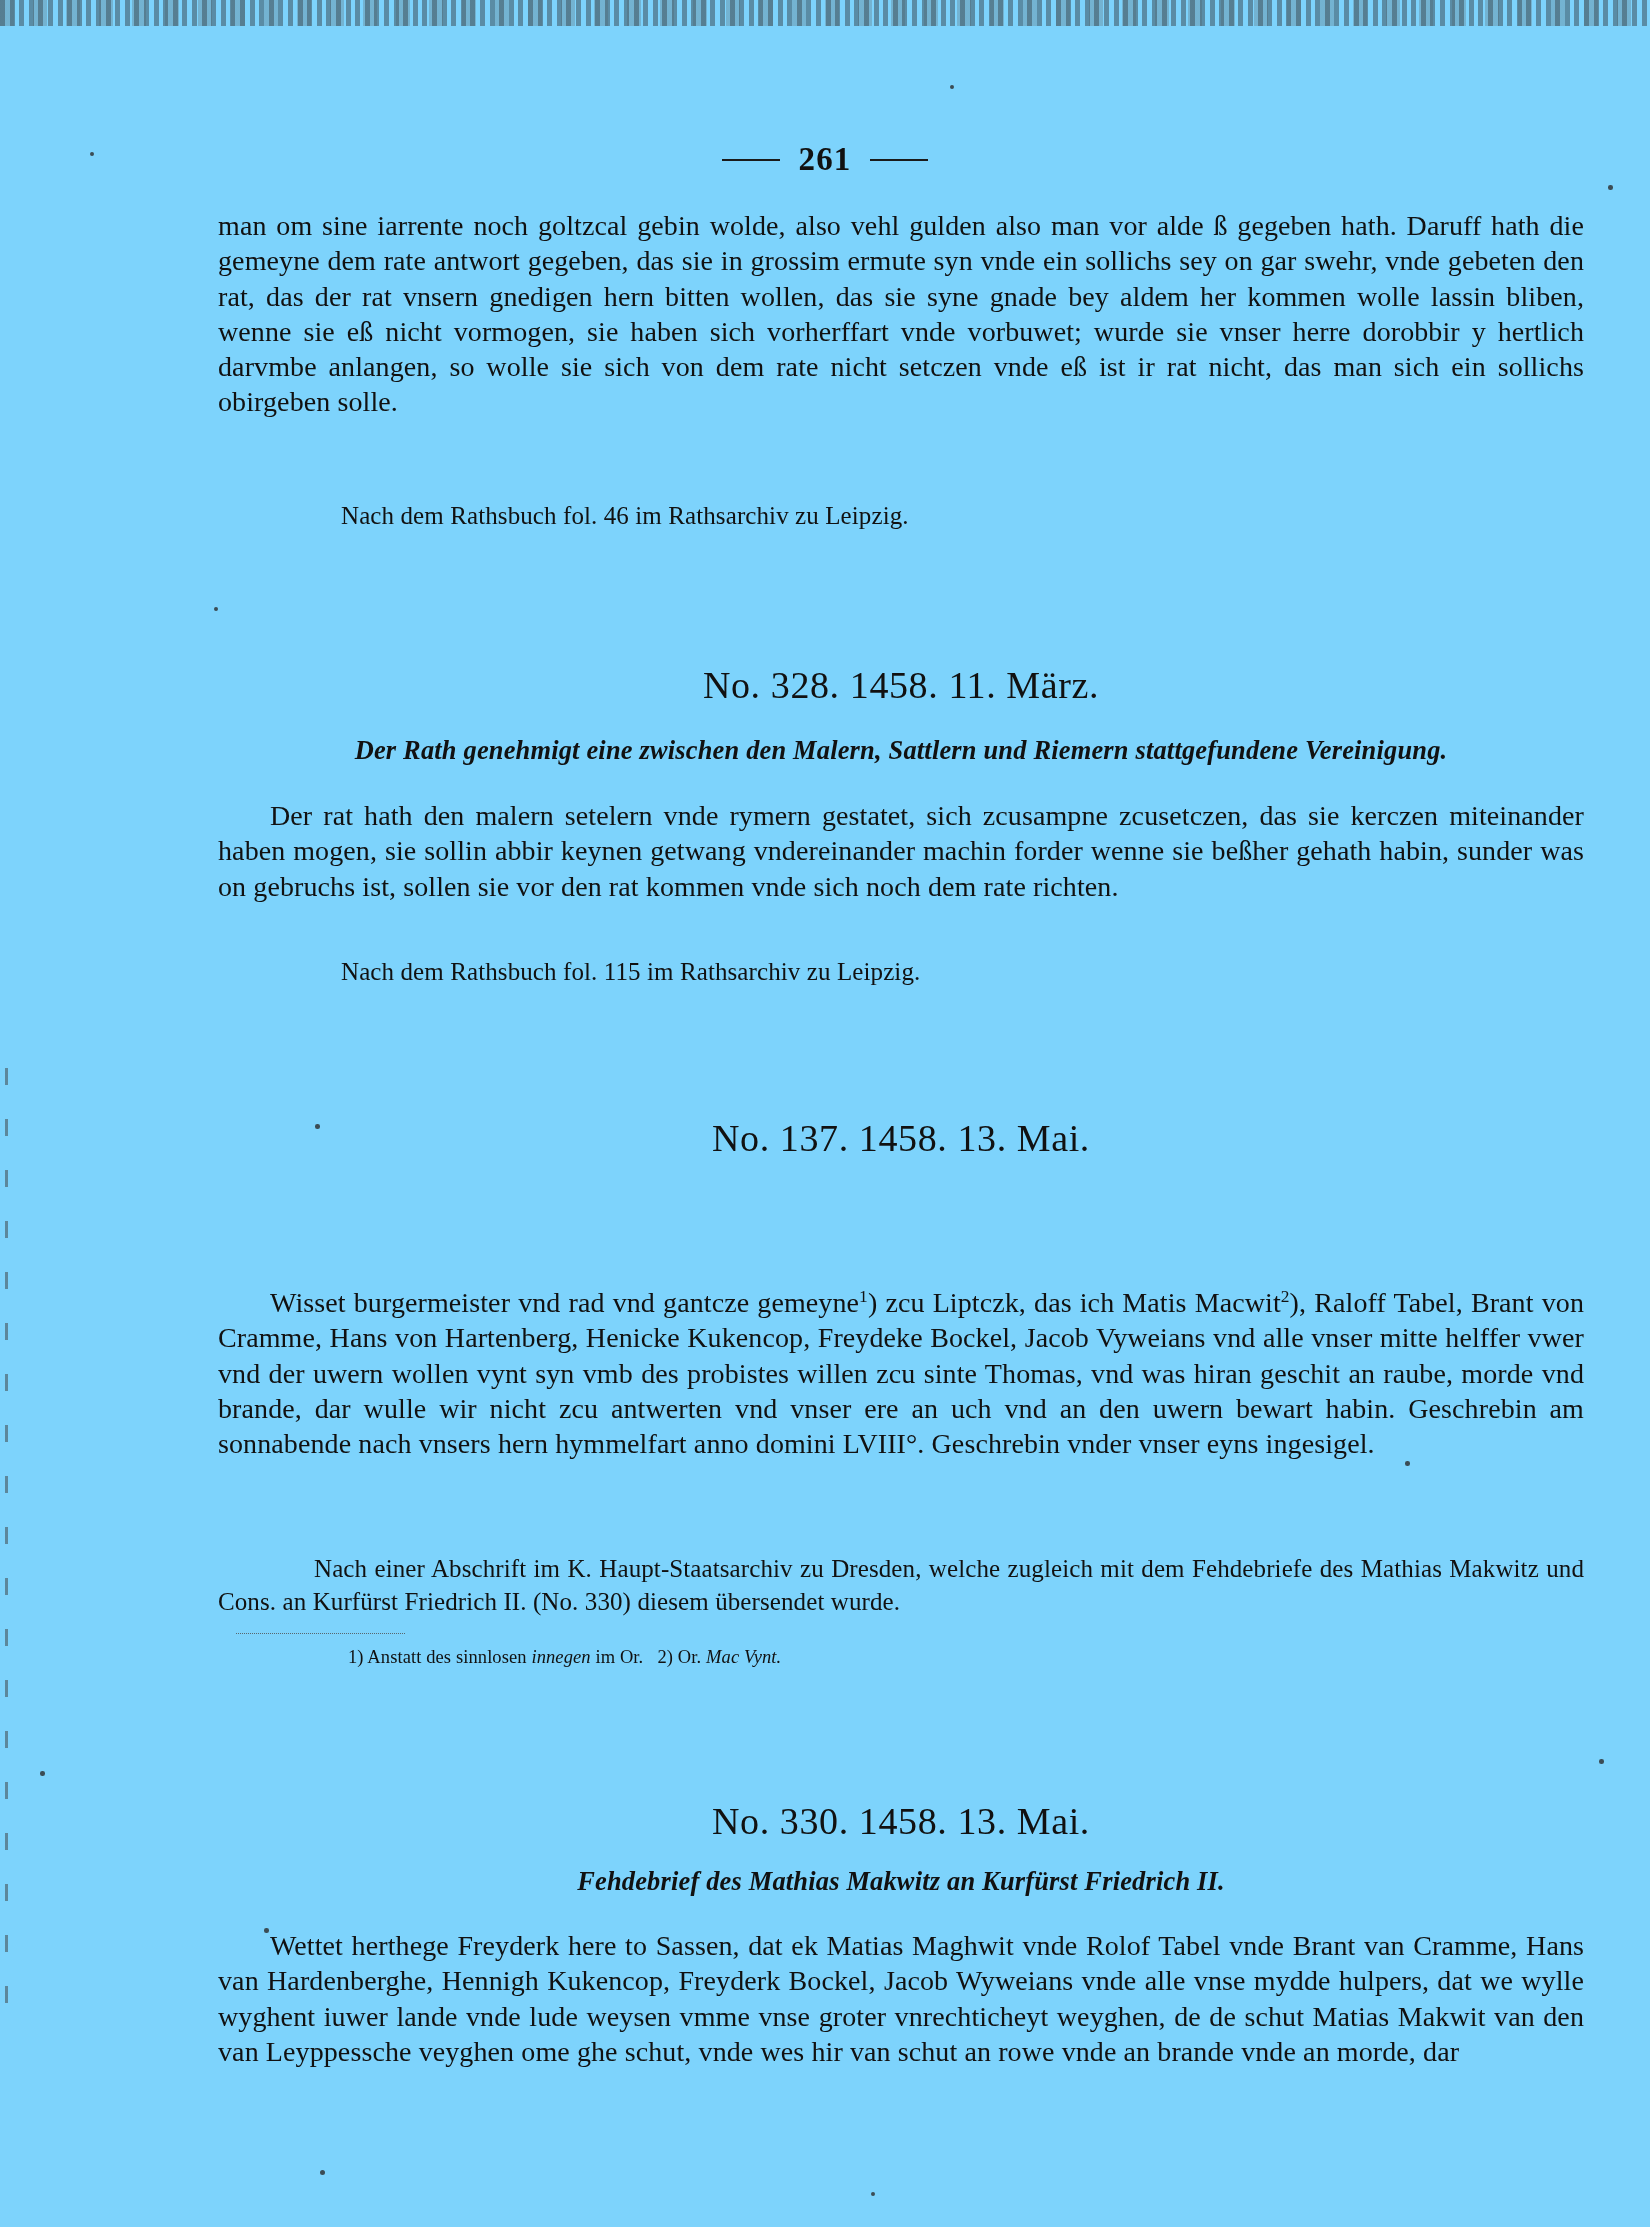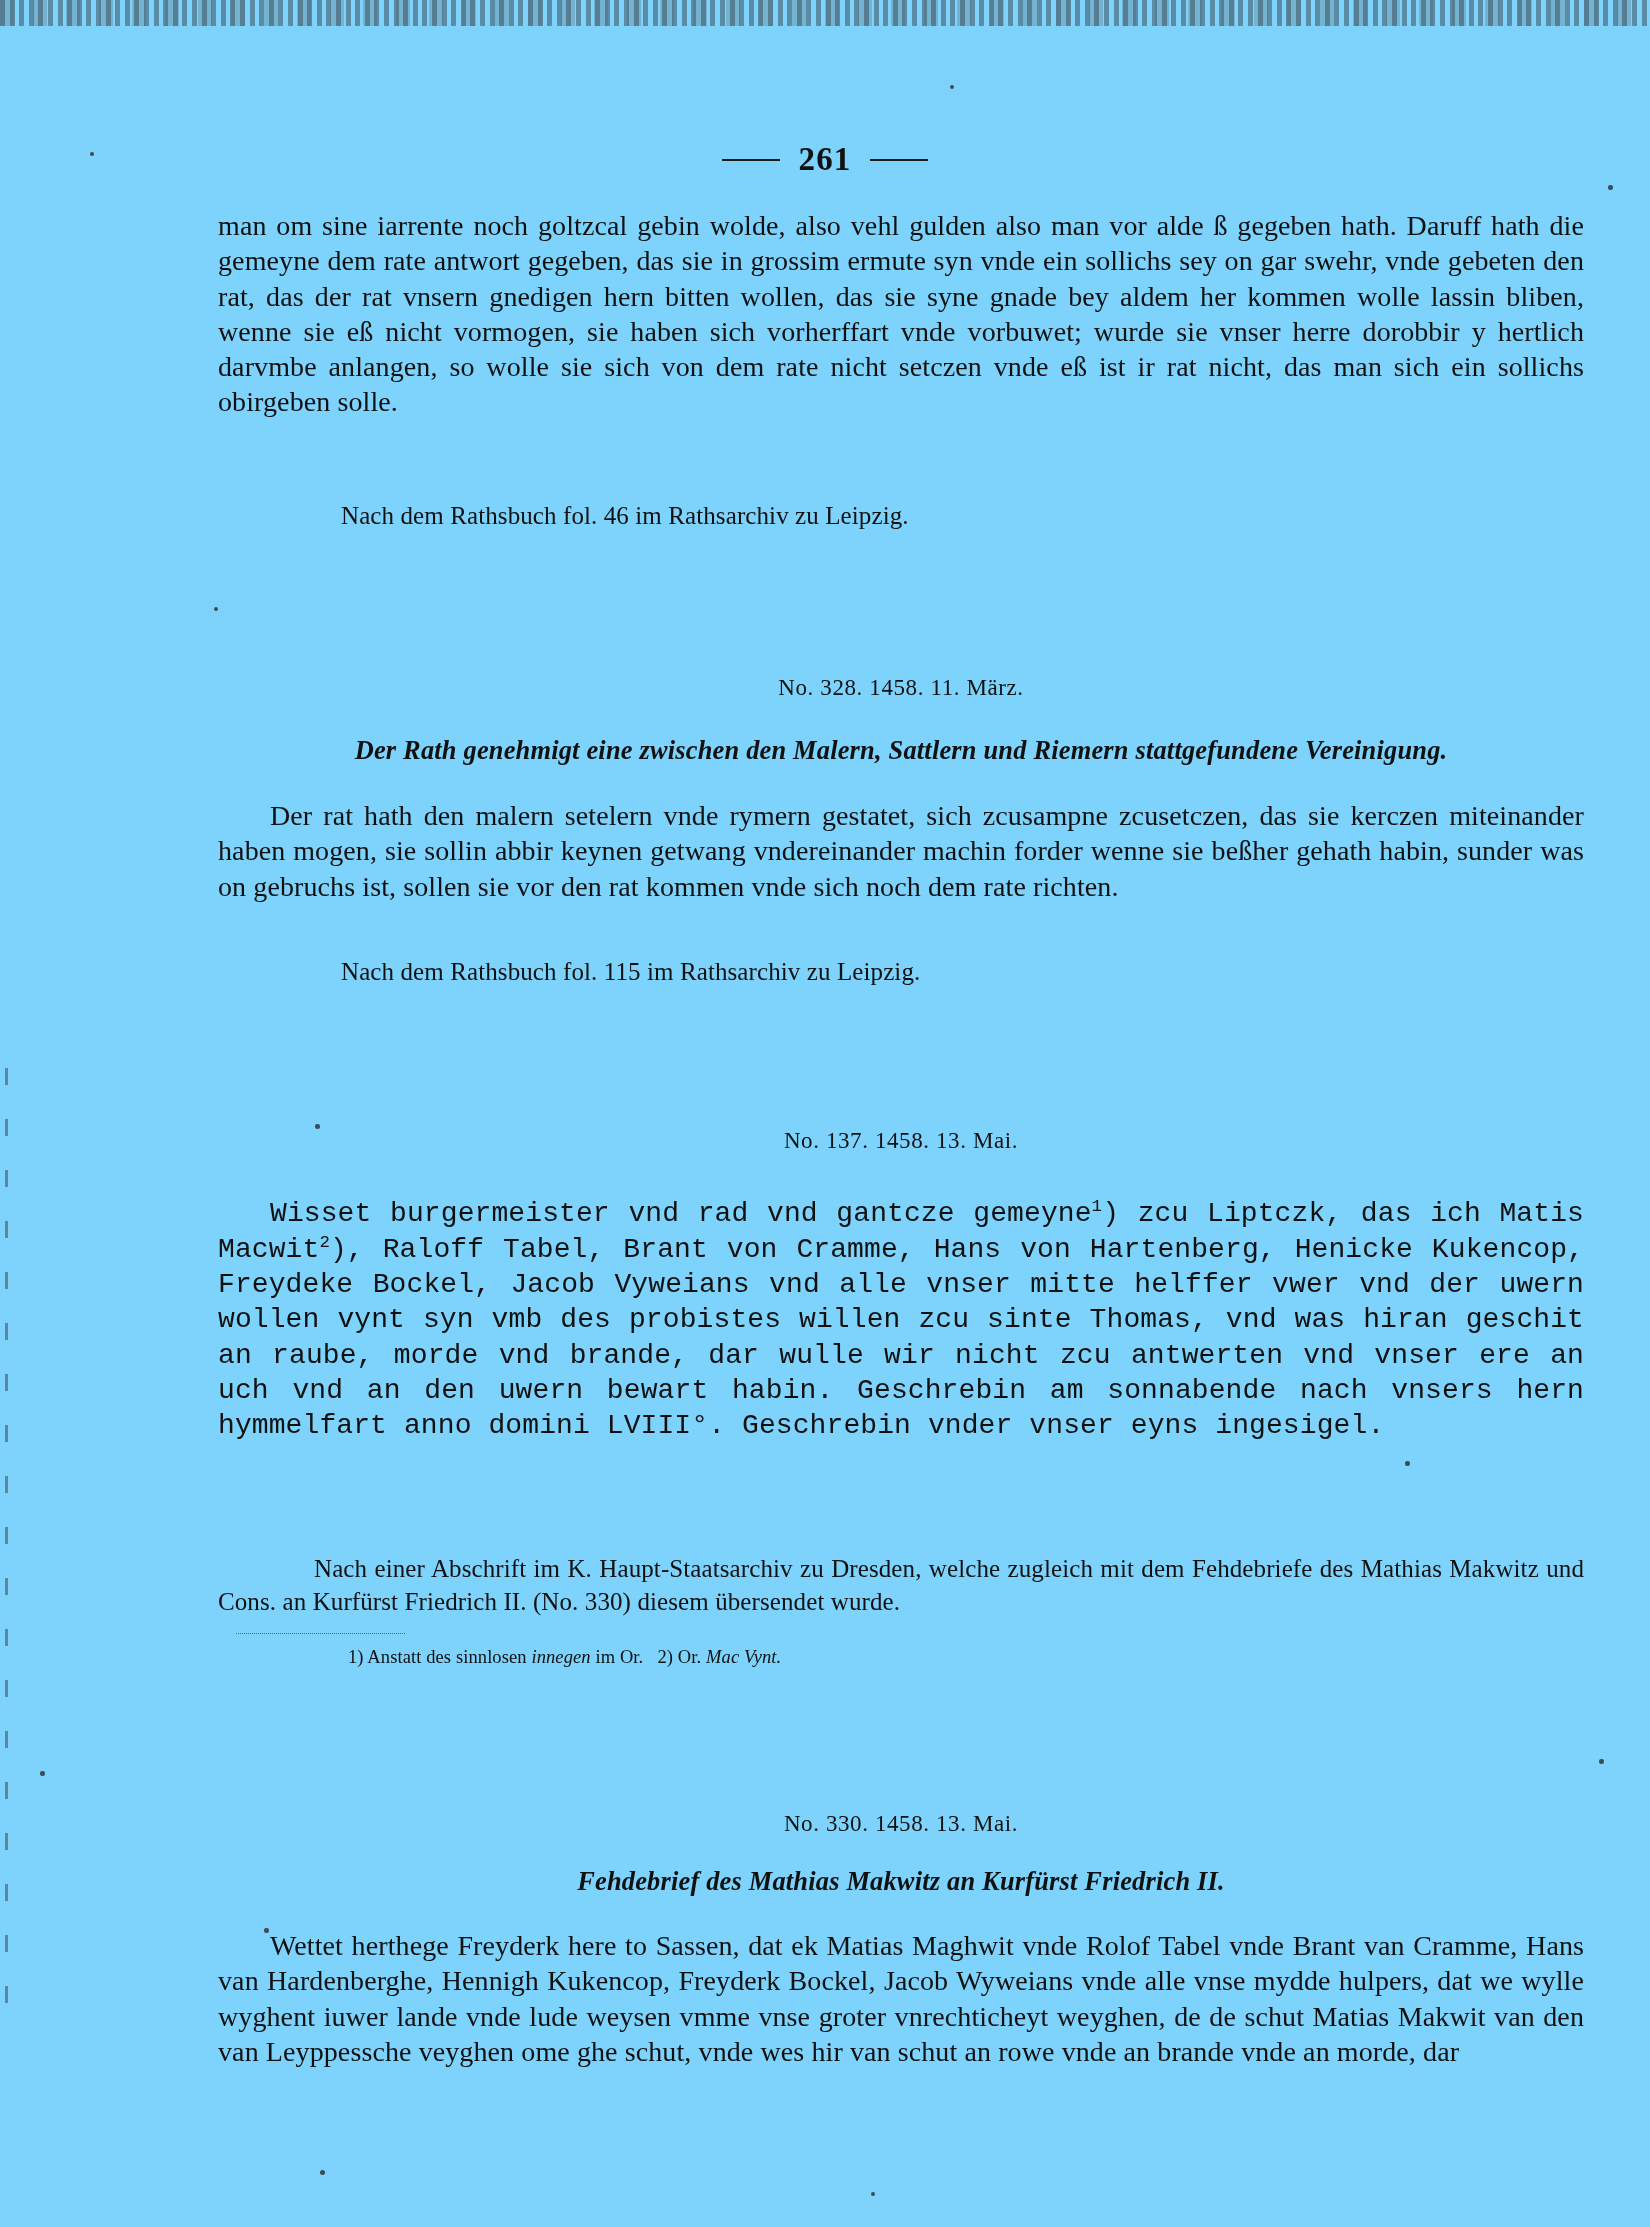--- a/index.html
+++ b/index.html
@@ -88,22 +88,22 @@
     font-size: 25px;
     line-height: 1.3;
     text-align: justify;
     text-align-last: left;
     letter-spacing: 0.1px;
   }
   .srcnote.ind { text-indent: 96px; }
   .srcnote.center-ish { padding-left: 123px; }
 
   h2.docnum {
-    margin: 12px;
-    font-size: 23px;
+    margin: 0;
+    font-size: 38px;
     font-weight: normal;
     text-align: center;
     letter-spacing: 0.6px;
   }
   .subtitle {
     margin: 0;
     font-size: 26.4px;
     font-style: italic;
     text-align: center;
     letter-spacing: 0.2px;
@@ -163,21 +163,21 @@
   <div class="col" style="top:798px;">
     <p class="body indent">Der rat hath den malern setelern vnde rymern gestatet, sich zcusampne zcusetczen, das sie kerczen miteinander haben mogen, sie sollin abbir keynen getwang vndereinander machin forder wenne sie beßher gehath habin, sunder was on gebruchs ist, sollen sie vor den rat kommen vnde sich noch dem rate richten.</p>
   </div>
   <div class="col" style="top:956px;">
     <p class="srcnote center-ish">Nach dem Rathsbuch fol. 115 im Rathsarchiv zu Leipzig.</p>
   </div>
 
   <div class="col" style="top:1116px;">
     <h2 class="docnum">No. 137.   1458.   13. Mai.</h2>
   </div>
-  <div class="col" style="top:1196px;font-family:Liberation Mono, monospace;">
+  <div class="col" style="top:1285px;">
     <p class="body indent"><span>Wisset burgermeister vnd rad vnd gantcze gemeyne</span><sup>1</sup><span>) zcu Liptczk, das ich Matis Macwit</span><sup>2</sup><span>), Raloff Tabel, Brant von Cramme, Hans von Hartenberg, Henicke Kukencop, Freydeke Bockel, Jacob Vyweians vnd alle vnser mitte helffer vwer vnd der uwern wollen vynt syn vmb des probistes willen zcu sinte Thomas, vnd was hiran geschit an raube, morde vnd brande, dar wulle wir nicht zcu antwerten vnd vnser ere an uch vnd an den uwern bewart habin. Geschrebin am sonnabende nach vnsers hern hymmelfart anno domini LVIII°. Geschrebin vnder vnser eyns ingesigel.</span></p>
   </div>
   <div class="col" style="top:1553px;">
     <p class="srcnote ind">Nach einer Abschrift im K. Haupt-Staatsarchiv zu Dresden, welche zugleich mit dem Fehdebriefe des Mathias Makwitz und Cons. an Kurfürst Friedrich II. (No. 330) diesem übersendet wurde.</p>
   </div>
 
   <div class="fnrule" style="left:236px; top:1633px; width:169px;"></div>
   <div class="footnotes" style="left:348px; top:1647px;text-align:center;">
     <span>1)</span>
     <span>Anstatt des sinnlosen</span>

